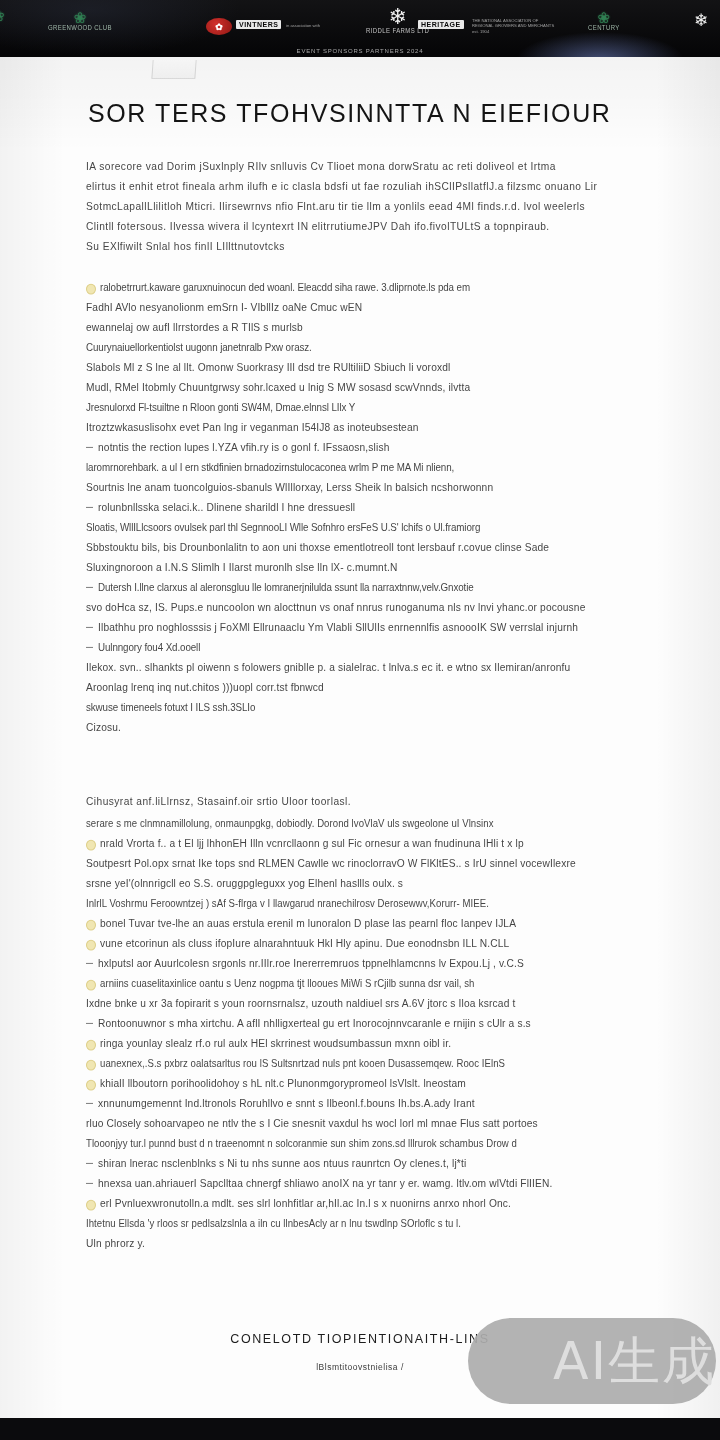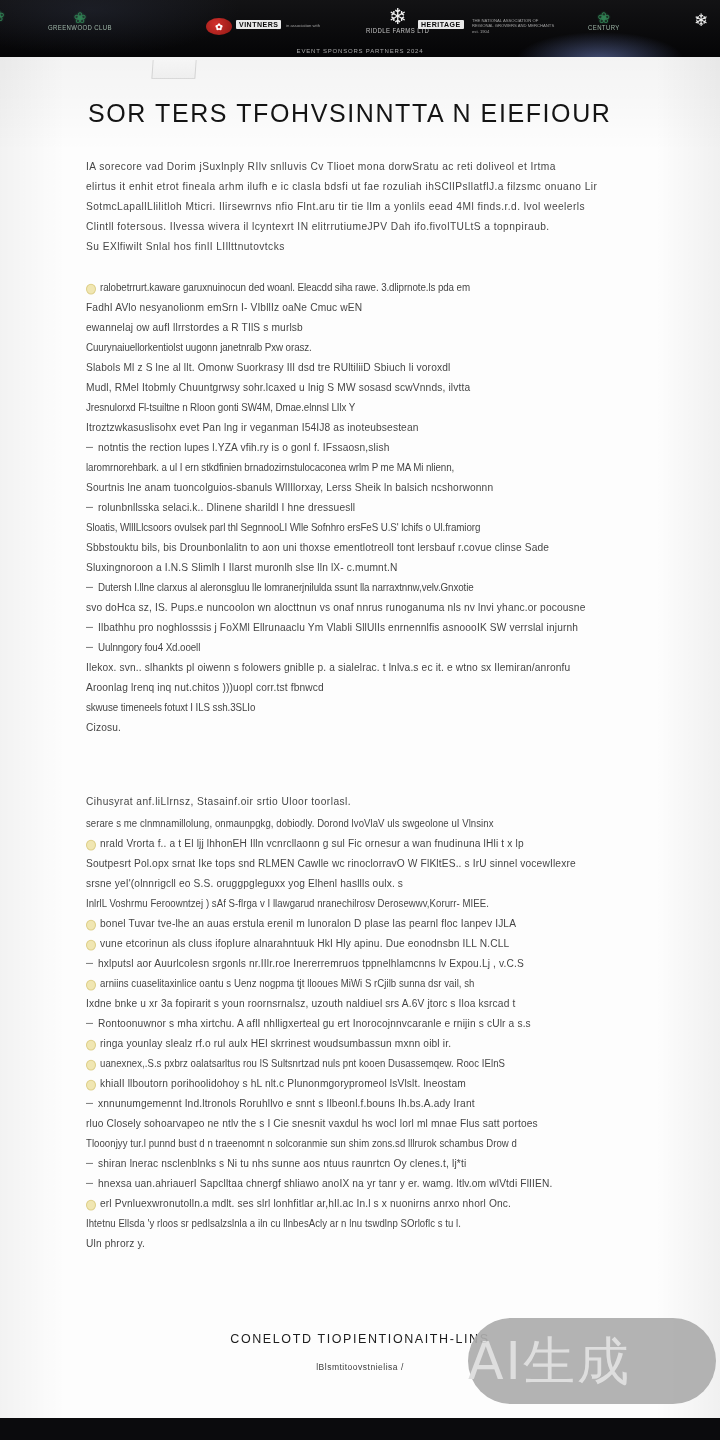--- a/index.html
+++ b/index.html
@@ -125,21 +125,21 @@
     color:#3b3b3b;font-size:8.5px;letter-spacing:.5px;
     filter:blur(.4px);
   }
 
   
   #ai-badge{
     position:absolute;left:468px;top:1318px;
     width:248px;height:86px;
     border-radius:44px;
     background:#adadad;
-    display:flex;align-items:center;justify-content:flex-start;
+    display:flex;align-items:center;justify-content:flex-end;
     opacity:.92;
   }
   #ai-badge span{
     color:#dcdcdc;
     font-size:52px;
     letter-spacing:2px;
     font-family:"DejaVu Sans",sans-serif;
     line-height:1;
   }
 

